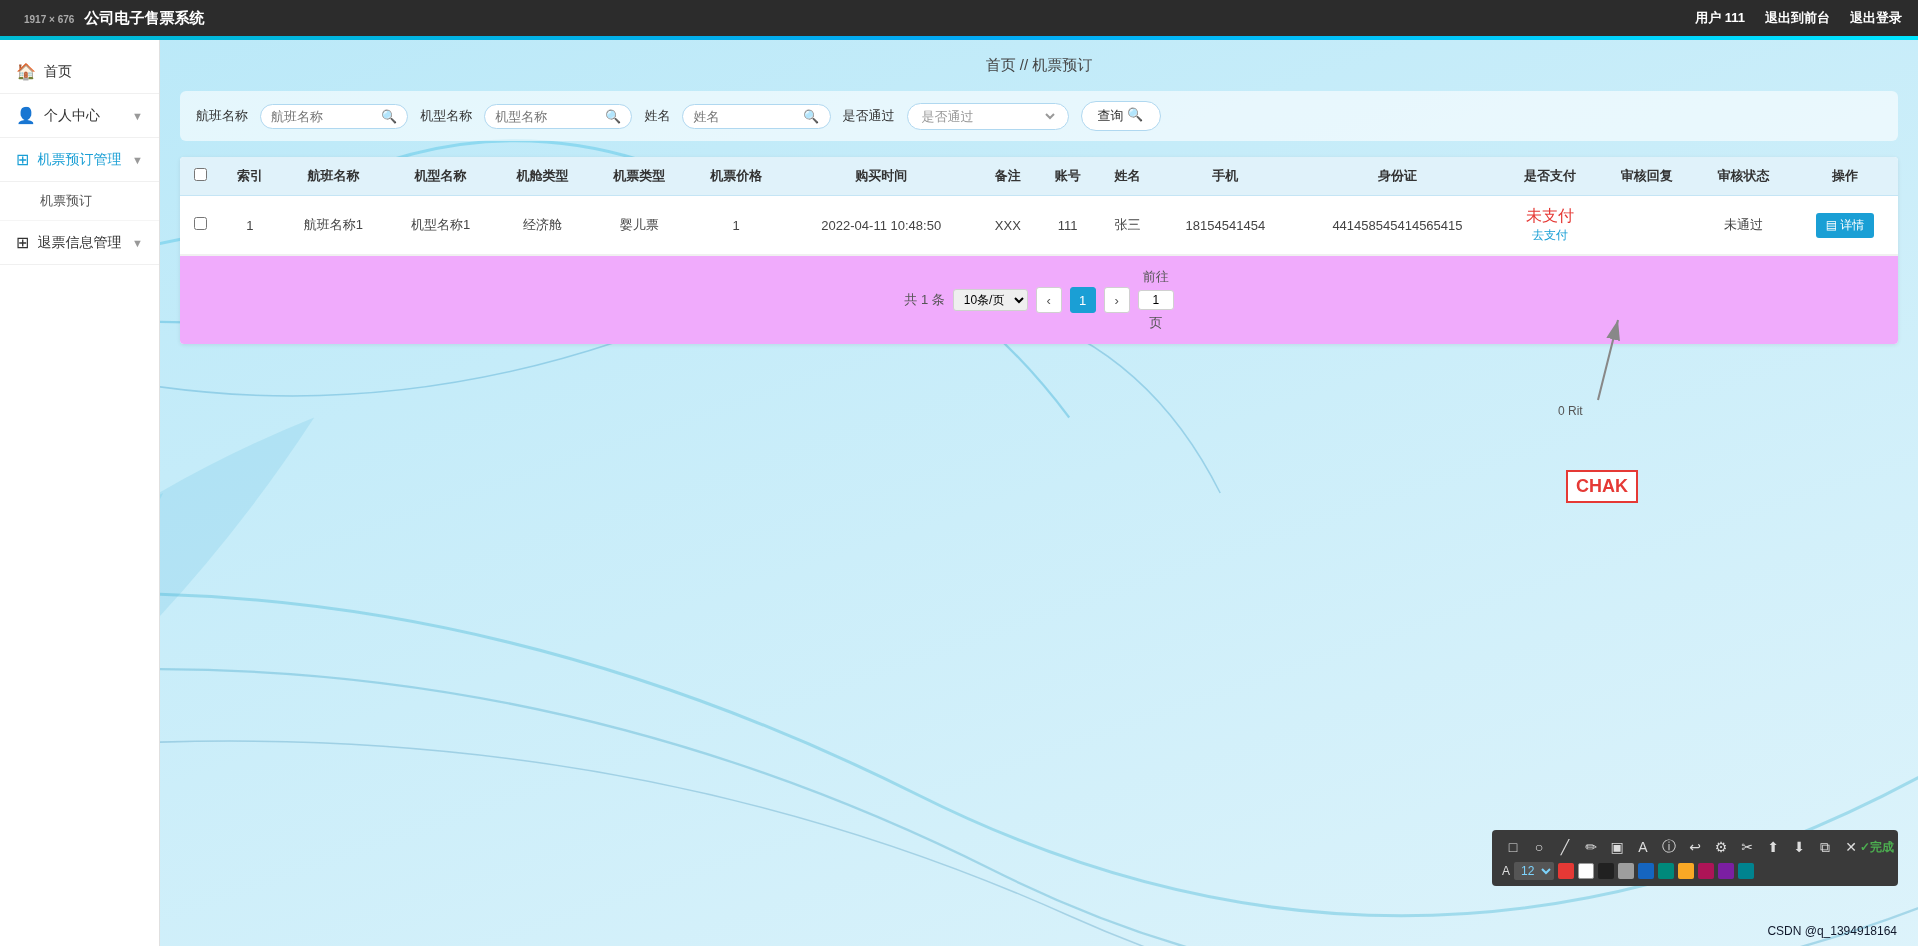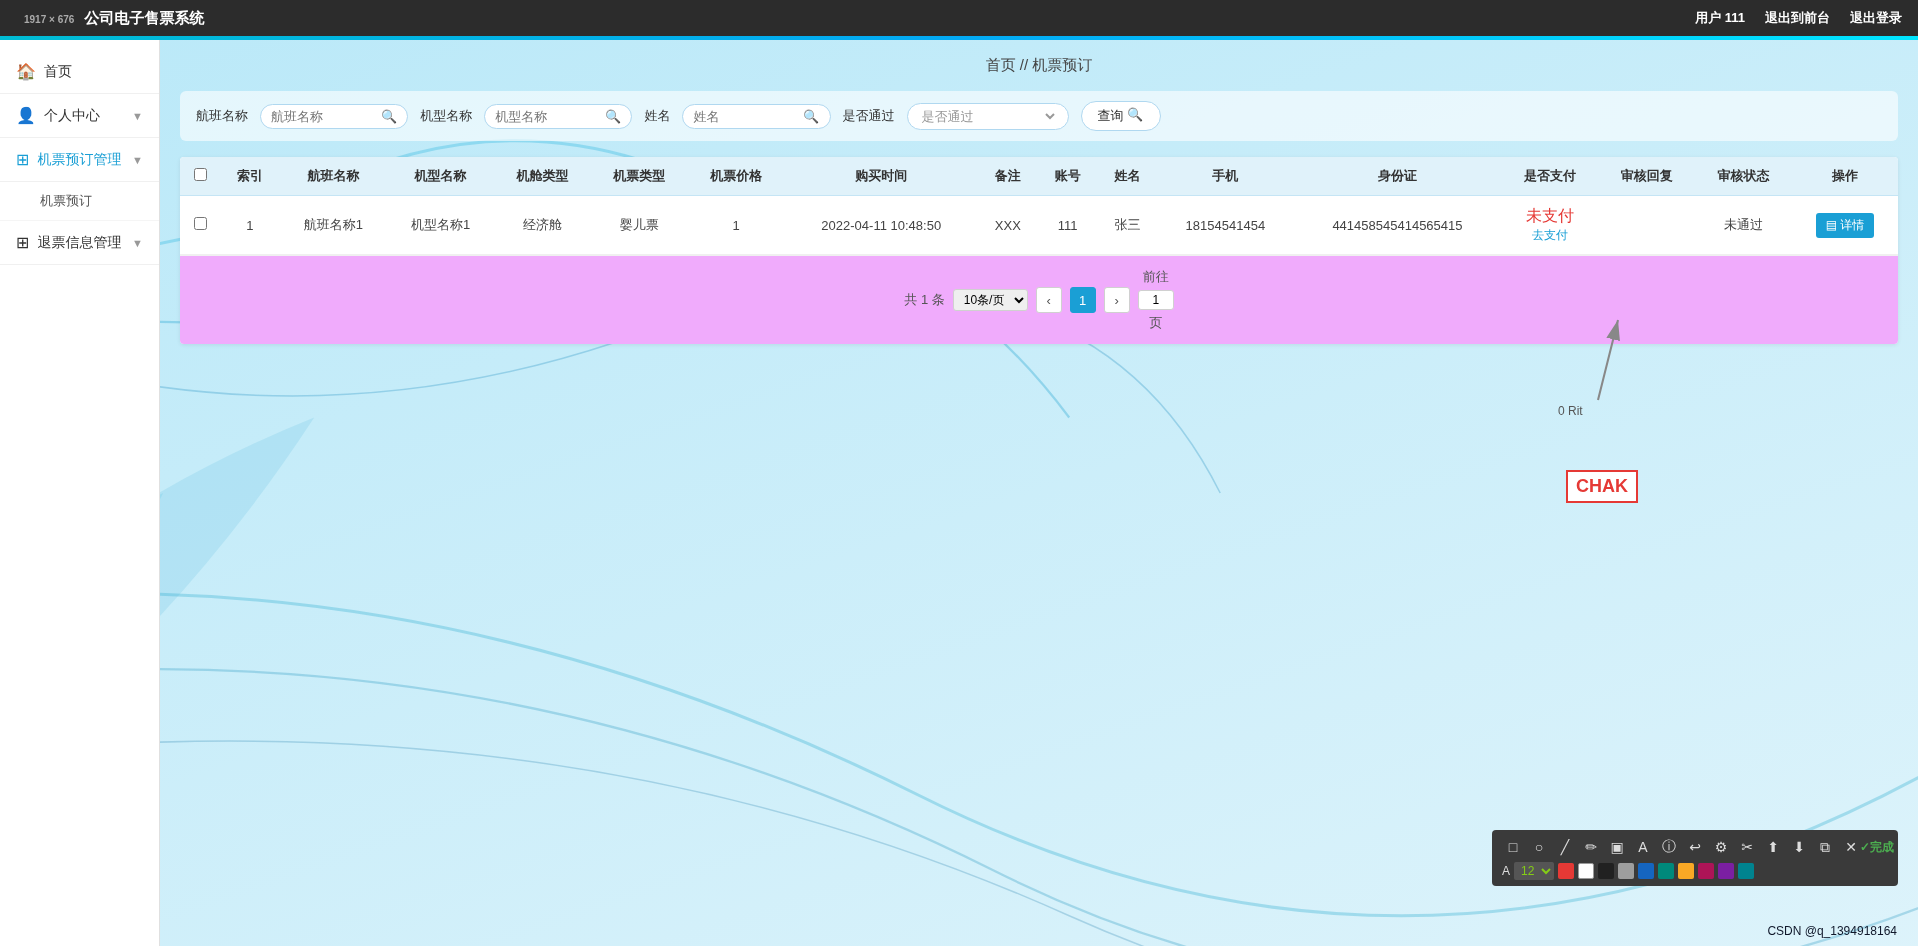--- a/index.html
+++ b/index.html
@@ -283,21 +283,21 @@
     }
     .toolbar-icon.done { color: #4caf50; font-size: 12px; font-weight: bold; white-space: nowrap; }
     .font-size-row {
       display: flex;
       align-items: center;
       gap: 4px;
     }
     .font-label { color: #ddd; font-size: 12px; }
     .font-size-select {
       background: #555;
-      color: #84cc16;
+      color: #7dd3fc;
       border: none;
       font-size: 12px;
       padding: 1px 3px;
       border-radius: 2px;
     }
     .color-swatch {
       width: 16px;
       height: 16px;
       border-radius: 2px;
       cursor: pointer;

